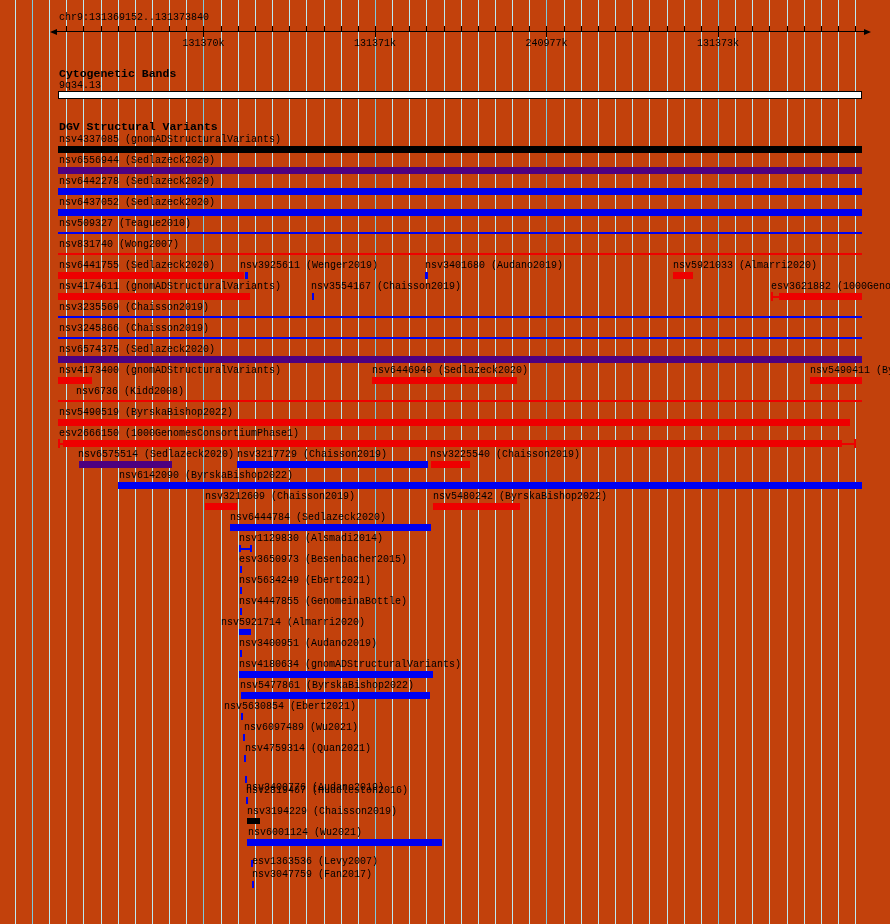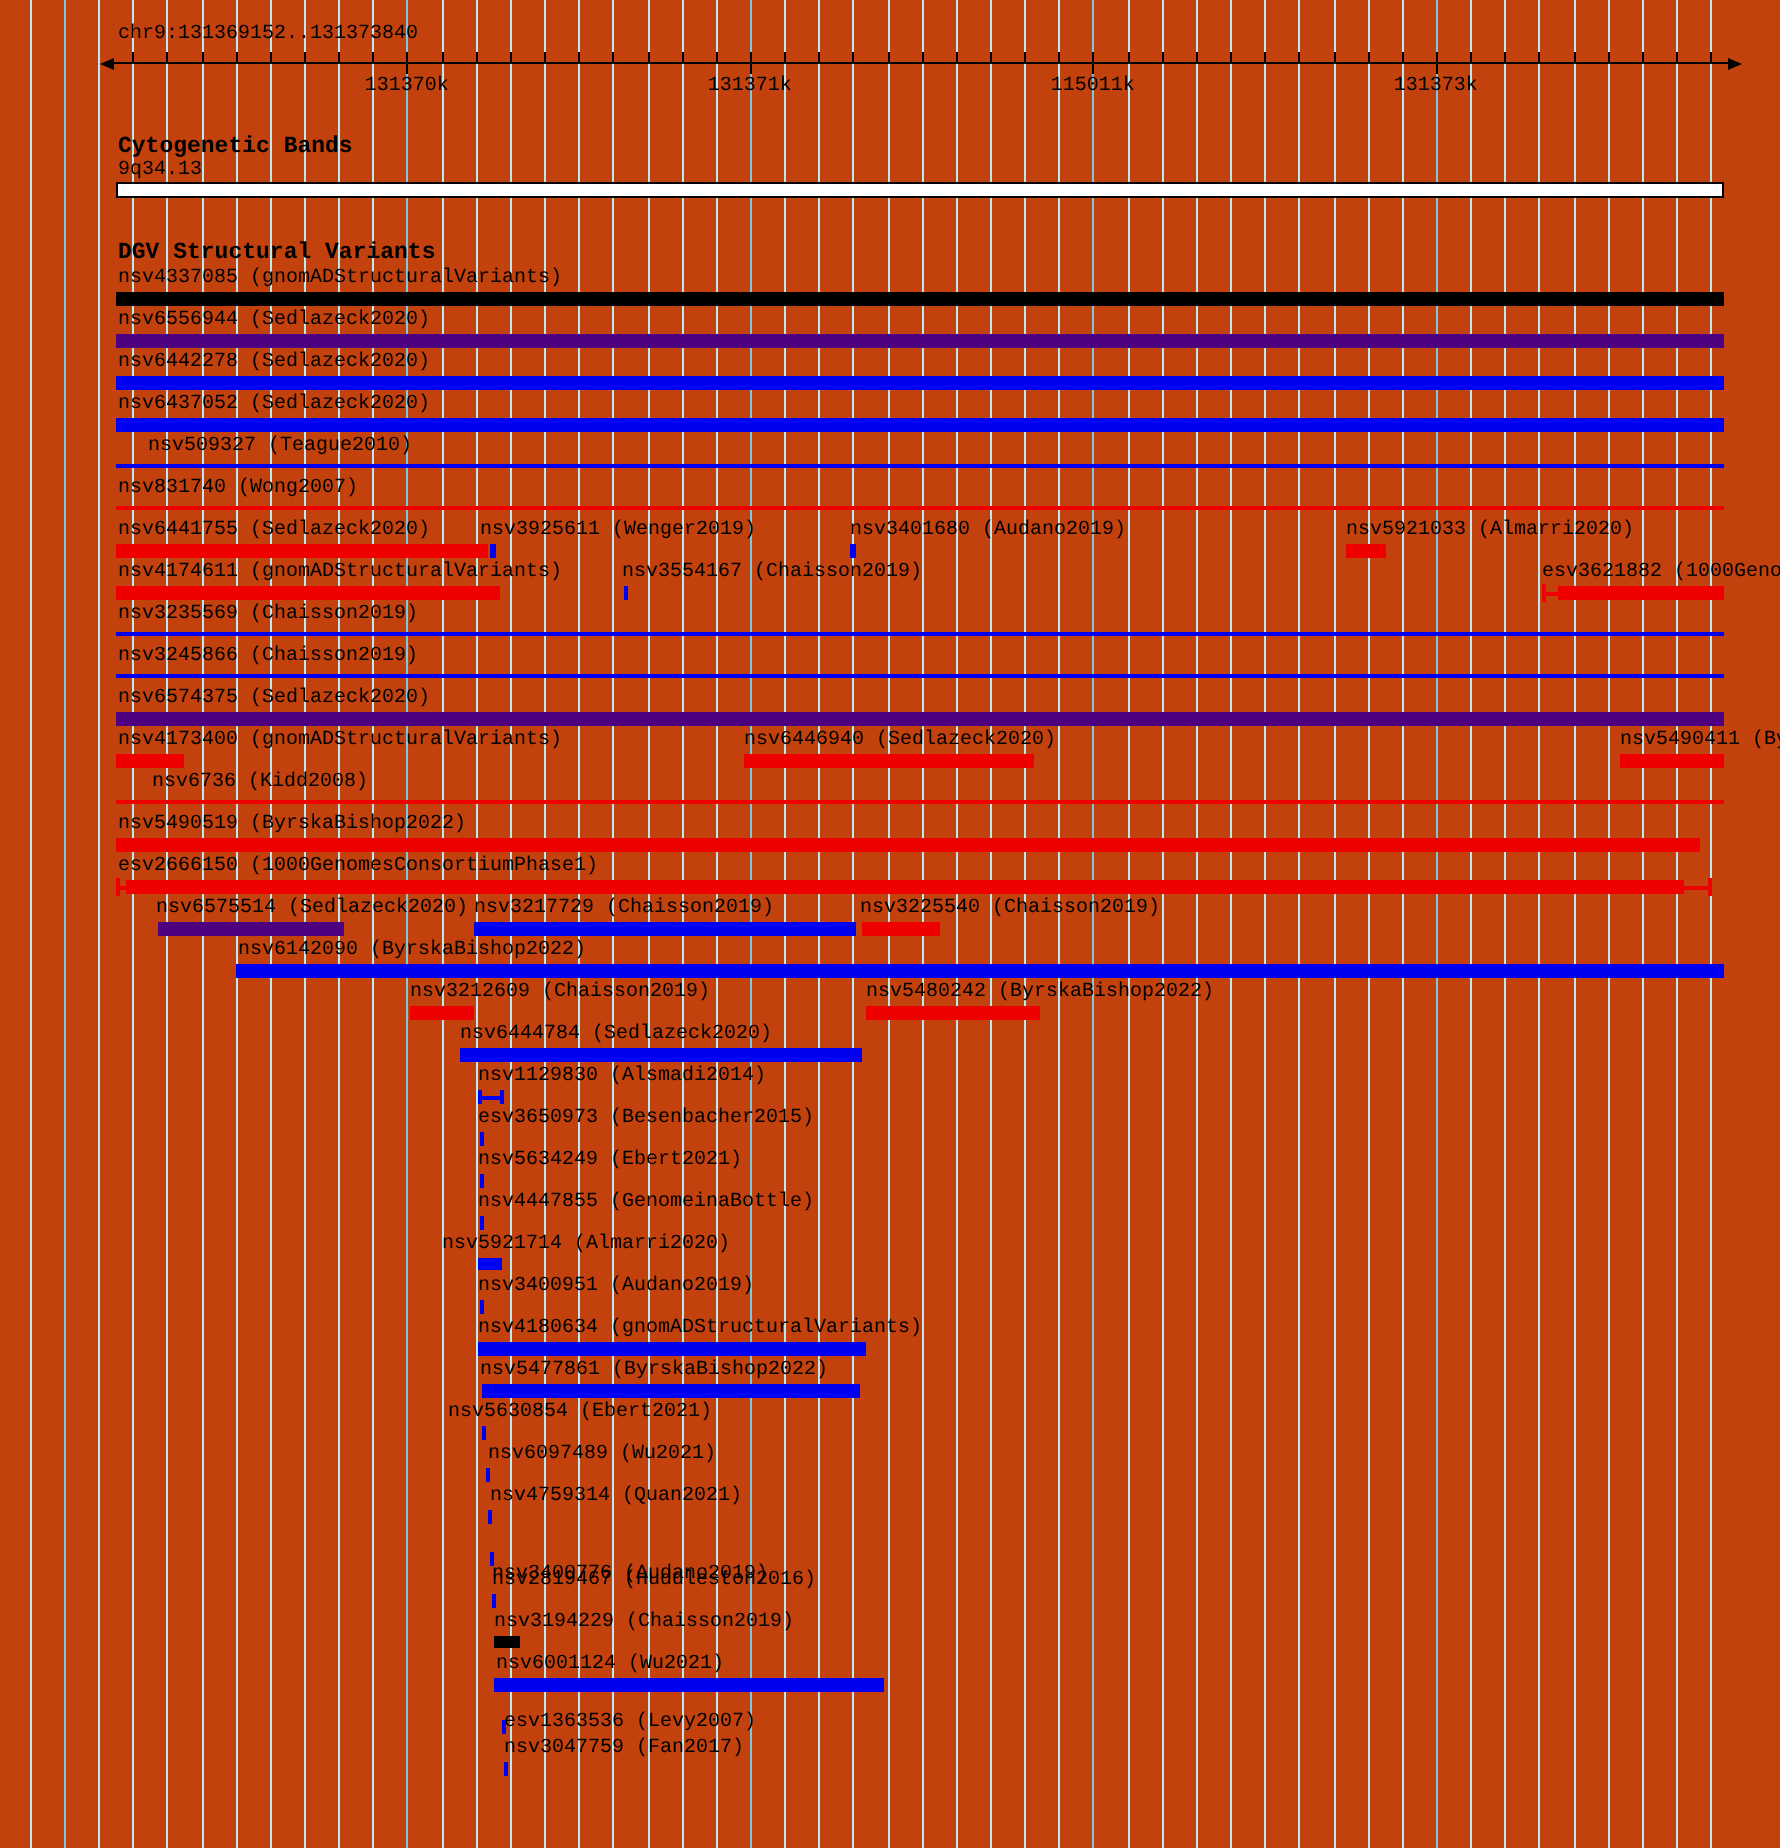--- a/index.html
+++ b/index.html
@@ -156,41 +156,41 @@
       <div class="rtick" style="left: 786.5px; top: 26px; height: 5px;"></div>
       <div class="rtick" style="left: 803.7px; top: 26px; height: 5px;"></div>
       <div class="rtick" style="left: 820.8px; top: 26px; height: 5px;"></div>
       <div class="rtick" style="left: 838px; top: 26px; height: 5px;"></div>
       <div class="rtick" style="left: 855.1px; top: 26px; height: 5px;"></div>
       <div class="rtick" style="left: 203.4px; top: 32px; height: 5px;"></div>
       <div class="rlabel" style="left: 182.4px; top: 38px;">131370k</div>
       <div class="rtick" style="left: 374.9px; top: 32px; height: 5px;"></div>
       <div class="rlabel" style="left: 353.9px; top: 38px;">131371k</div>
       <div class="rtick" style="left: 546.4px; top: 32px; height: 5px;"></div>
-      <div class="rlabel" style="left: 525.4px; top: 38px;">115011k</div>
+      <div class="rlabel" style="left: 525.4px; top: 38px;">240977k</div>
       <div class="rtick" style="left: 717.9px; top: 32px; height: 5px;"></div>
       <div class="rlabel" style="left: 696.9px; top: 38px;">131373k</div>
     </div>
 
   <div class="heading" style="left:59px;top:67px;">Cytogenetic Bands</div>
   <div class="lbl" style="left:59px;top:80px;">9q34.13</div>
   <div class="bandbox"></div>
 
   <div class="heading" style="left:59px;top:120px;">DGV Structural Variants</div>
 
   <div id="tracks-layer" class="abs">
       <div class="lbl" style="left: 59px; top: 134px;">nsv4337085 (gnomADStructuralVariants)</div>
       <div class="feat" style="left: 58px; top: 146px; width: 804px; height: 7px; background: rgb(0, 0, 0);"></div>
       <div class="lbl" style="left: 59px; top: 155px;">nsv6556944 (Sedlazeck2020)</div>
       <div class="feat" style="left: 58px; top: 167px; width: 804px; height: 7px; background: rgb(77, 0, 128);"></div>
       <div class="lbl" style="left: 59px; top: 176px;">nsv6442278 (Sedlazeck2020)</div>
       <div class="feat" style="left: 58px; top: 188px; width: 804px; height: 7px; background: rgb(0, 0, 240);"></div>
       <div class="lbl" style="left: 59px; top: 197px;">nsv6437052 (Sedlazeck2020)</div>
       <div class="feat" style="left: 58px; top: 209px; width: 804px; height: 7px; background: rgb(0, 0, 240);"></div>
-      <div class="lbl" style="left: 74px; top: 218px;">nsv509327 (Teague2010)</div>
+      <div class="lbl" style="left: 59px; top: 218px;">nsv509327 (Teague2010)</div>
       <div class="feat" style="left: 58px; top: 232px; width: 804px; height: 2px; background: rgb(0, 0, 240);"></div>
       <div class="lbl" style="left: 59px; top: 239px;">nsv831740 (Wong2007)</div>
       <div class="feat" style="left: 58px; top: 253px; width: 804px; height: 2px; background: rgb(238, 0, 0);"></div>
       <div class="lbl" style="left: 59px; top: 260px;">nsv6441755 (Sedlazeck2020)</div>
       <div class="feat" style="left: 58px; top: 272px; width: 186px; height: 7px; background: rgb(238, 0, 0);"></div>
       <div class="lbl" style="left: 240px; top: 260px;">nsv3925611 (Wenger2019)</div>
       <div class="feat" style="left: 245px; top: 272px; width: 3px; height: 7px; background: rgb(0, 0, 240);"></div>
       <div class="lbl" style="left: 425px; top: 260px;">nsv3401680 (Audano2019)</div>
       <div class="feat" style="left: 425px; top: 272px; width: 3px; height: 7px; background: rgb(0, 0, 240);"></div>
       <div class="lbl" style="left: 673px; top: 260px;">nsv5921033 (Almarri2020)</div>

